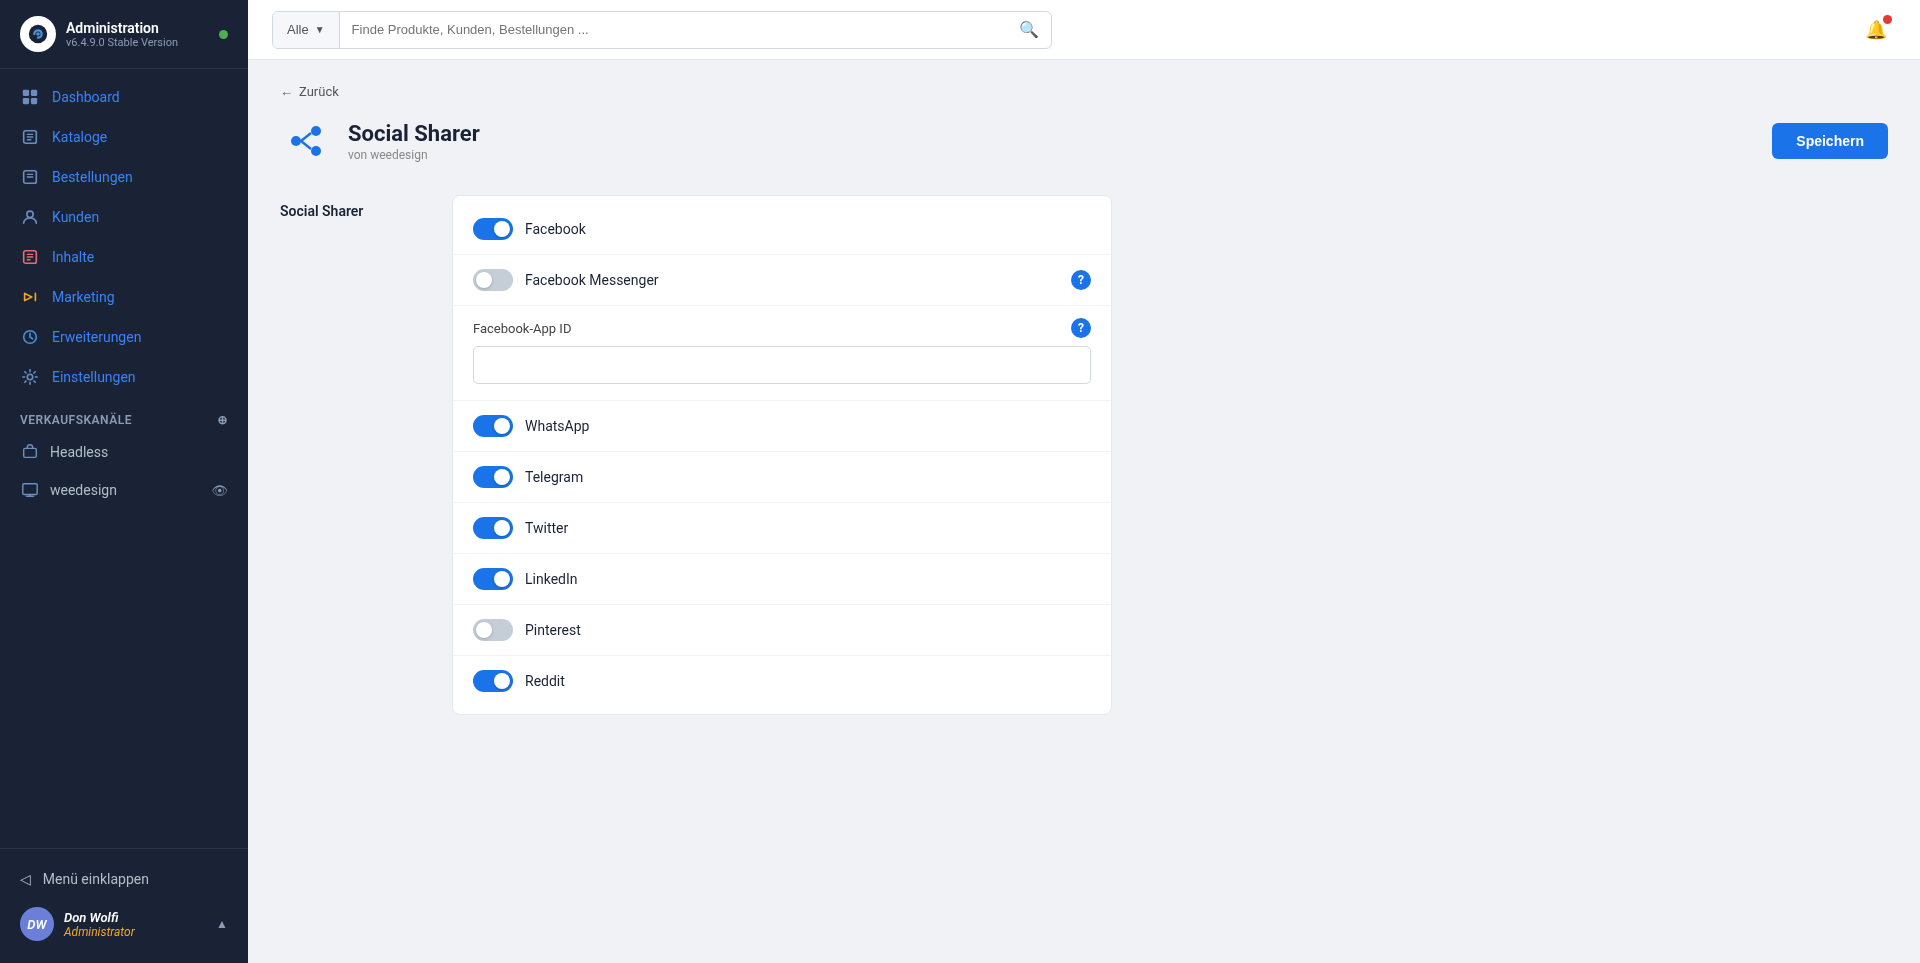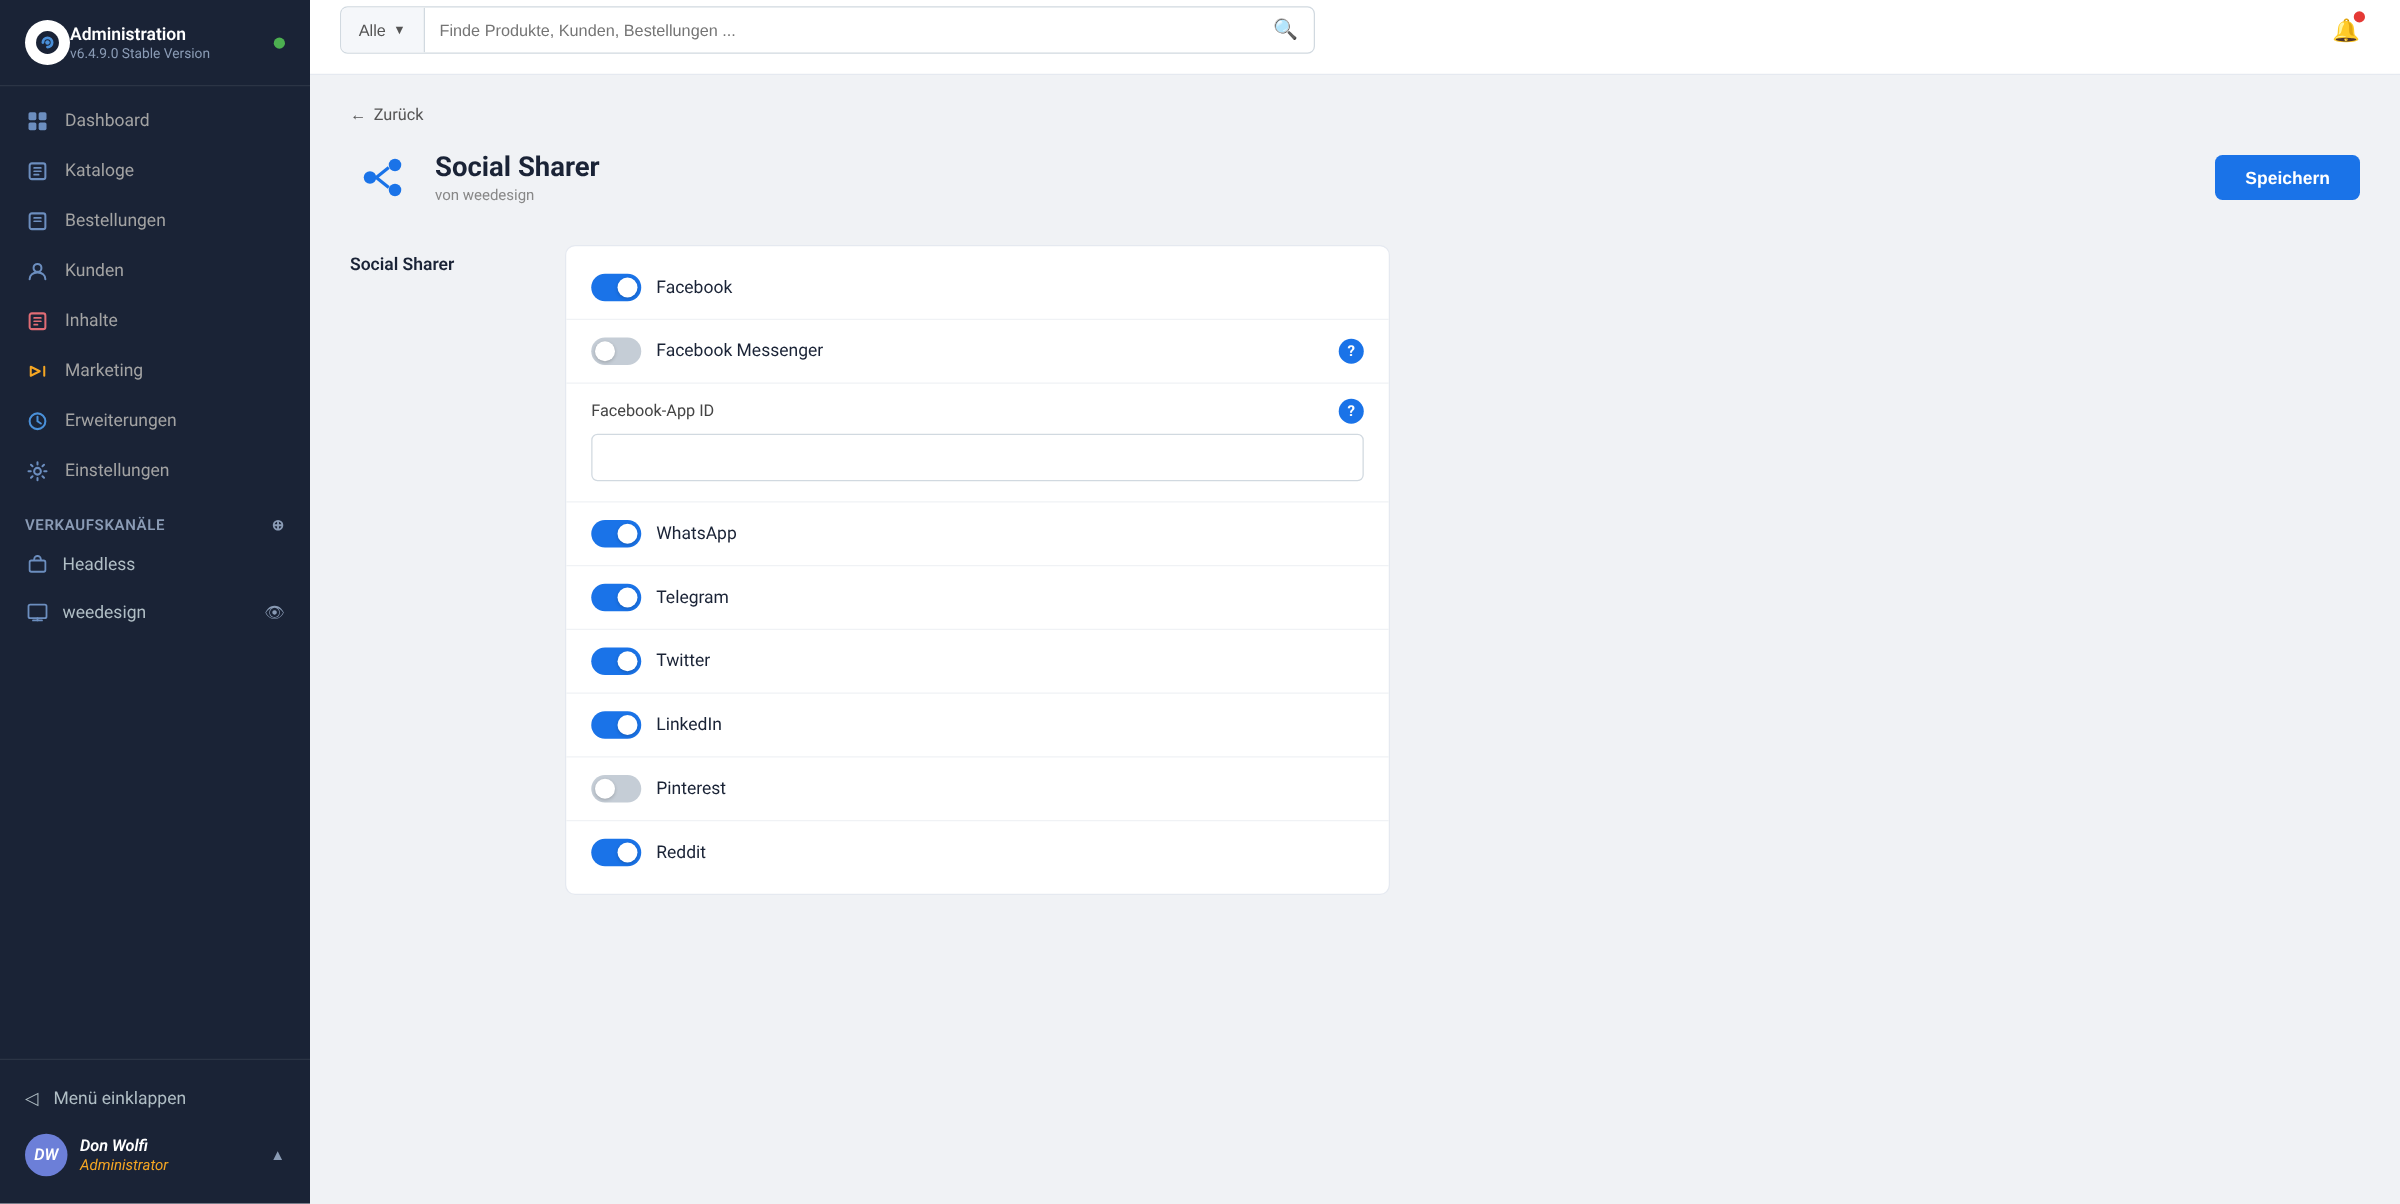--- a/index.html
+++ b/index.html
@@ -14,20 +14,21 @@
       display: flex;
       flex-direction: column;
       height: 100%;
       overflow-y: auto;
     }
     .sidebar-header {
       display: flex;
       align-items: center;
       padding: 16px 20px;
       border-bottom: 1px solid rgba(255,255,255,0.08);
+      gap: 10px;
     }
     .sidebar-logo {
       width: 36px;
       height: 36px;
       background: #fff;
       border-radius: 50%;
       display: flex;
       align-items: center;
       justify-content: center;
       flex-shrink: 0;
@@ -36,21 +37,21 @@
     .sidebar-brand { display: flex; flex-direction: column; }
     .sidebar-brand-name { font-size: 14px; font-weight: 600; }
     .sidebar-brand-version { font-size: 11px; color: #8a9bb5; }
     .sidebar-online-dot {
       width: 9px; height: 9px; background: #4caf50; border-radius: 50%; margin-left: auto;
     }
 
     .sidebar-nav { flex: 1; padding: 8px 0; }
     .nav-item {
       display: flex; align-items: center; gap: 12px;
-      padding: 10px 20px; cursor: pointer; font-size: 14px; color: #a3a3a3;
+      padding: 10px 20px; cursor: pointer; font-size: 14px; color: #3b82f6;
       transition: background 0.15s;
     }
     .nav-icon { width: 20px; height: 20px; display: flex; align-items: center; justify-content: center; flex-shrink: 0; }
     .nav-icon svg { width: 18px; height: 18px; }
 
     .sidebar-section-label {
       display: flex; align-items: flex-end; justify-content: space-between;
       padding: 16px 20px 6px; font-size: 12px; font-weight: 600; color: #8a9bb5; text-transform: uppercase; letter-spacing: 0.5px;
     }
     .sidebar-section-label .add-btn { cursor: pointer; color: #8a9bb5; }
@@ -89,21 +90,21 @@
       display: flex;
       flex-direction: column;
       overflow: hidden;
     }
 
     
     .topbar {
       height: 60px;
       background: #fff;
       display: flex;
-      align-items: flex-end;
+      align-items: center;
       padding: 16px 24px;
       border-bottom: 1px solid #e5e9f0;
       gap: 8px;
       flex-shrink: 0;
     }
     .search-container {
       flex: 1;
       max-width: 780px;
       display: flex;
       align-items: center;

